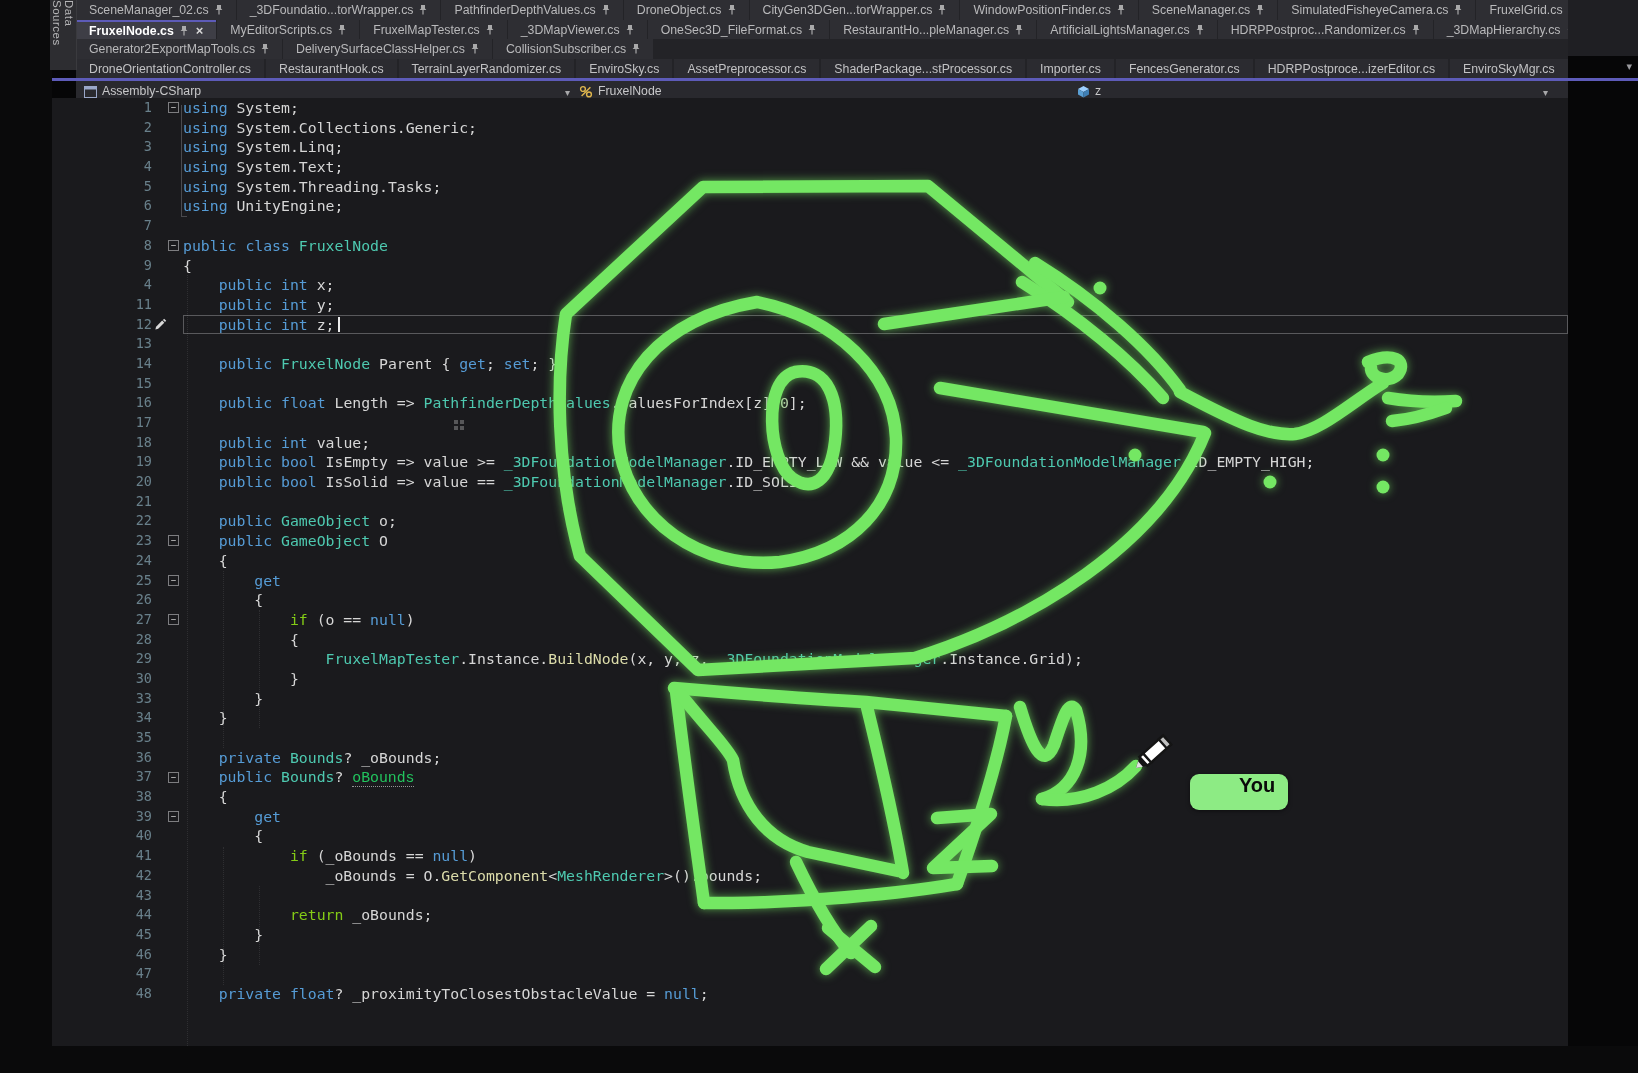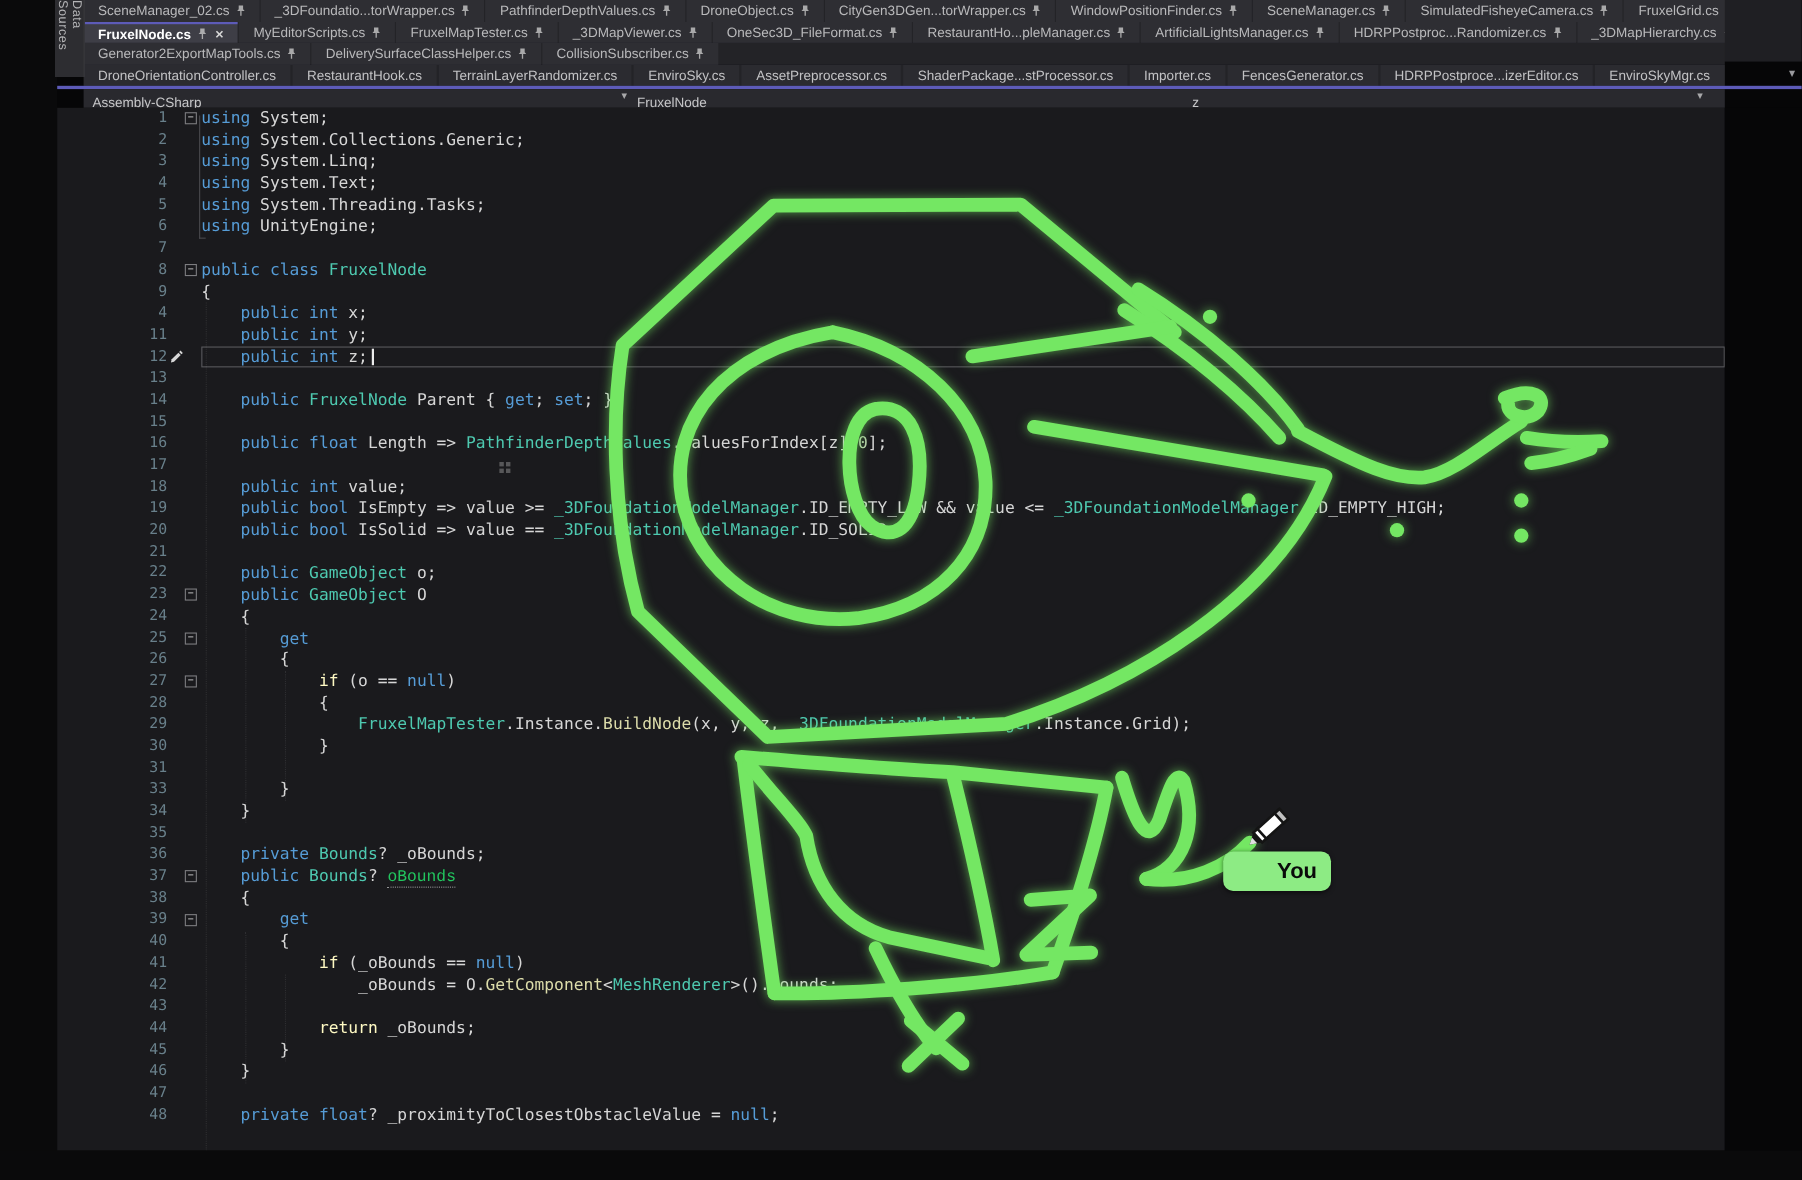--- a/index.html
+++ b/index.html
@@ -20,54 +20,54 @@
   .row-overflow{position:absolute;right:6px;top:60px;color:#9a9a9e;font-size:11px;}
   
   #side-strip{position:absolute;left:0;top:0;width:52px;height:1073px;background:#0a0a0b;}
   #side-tab{position:absolute;left:50px;top:0;width:26px;height:70px;background:#2d2d31;
             color:#b5b5b7;font-size:11.5px;writing-mode:vertical-rl;display:flex;align-items:center;
             justify-content:center;letter-spacing:.5px;border-right:1px solid #3a3a3e;}
   
   #accent-line{position:absolute;left:52px;top:78px;width:1586px;height:2.5px;background:var(--accent);}
   #breadcrumb{position:absolute;left:76px;top:80.5px;width:1492px;height:17.5px;background:#29292e;
               color:#c7c7c9;font-size:12.3px;}
-  #breadcrumb .bc{position:absolute;top:0;height:17.5px;display:flex;align-items:flex-end;gap:5px;flex-direction:column;}
+  #breadcrumb .bc{position:absolute;top:0;height:17.5px;display:flex;align-items:flex-end;gap:5px;}
   #bc-project{left:8px;} #bc-proj-arrow{left:489px;color:#a8a8aa;font-size:10px;}
   #bc-type{left:503px;} #bc-member{left:1001px;} #bc-right-arrow{left:1467px;color:#a8a8aa;font-size:10px;}
   
   #editor{position:absolute;left:52px;top:98px;width:1516px;height:948px;background:#1a1a1d;overflow:hidden;}
   #right-strip{position:absolute;left:1568px;top:98px;width:70px;height:975px;background:#060607;}
   #bottom-strip{position:absolute;left:0px;top:1046px;width:1638px;height:27px;background:#0a0a0b;}
   .line{display:flex;height:19.7px;line-height:19.7px;white-space:pre;position:relative;z-index:2;
         font-family:"DejaVu Sans Mono",monospace;font-size:14.8px;}
   .ln{flex:0 0 100px;text-align:right;color:#69808b;font-size:13.5px;}
   .pcell{flex:0 0 16px;display:flex;align-items:center;justify-content:center;}
   .fcell{flex:0 0 15px;display:flex;align-items:center;justify-content:flex-start;}
   .foldbox{width:11px;height:11px;border:1px solid #7d7d80;color:#cfcfcf;font-size:9px;line-height:9px;
            display:flex;align-items:center;justify-content:center;background:#1a1a1d;box-sizing:border-box;}
   .codecell{flex:1 1 auto;color:#d6d6d6;}
-  .tk-k{color:#569cd6;} .tk-c{color:#fef9c3;} .tk-t{color:#4ec9b0;} .tk-m{color:#dcdcaa;}
+  .tk-k{color:#569cd6;} .tk-c{color:#84cc16;} .tk-t{color:#4ec9b0;} .tk-m{color:#dcdcaa;}
   .tk-p{color:#d6d6d6;} .tk-n{color:#b5cea8;}
   .tk-u{color:#22c55e;border-bottom:1px dotted #949496;font-family:Liberation Mono, monospace;}
   #current-line{position:absolute;left:131px;right:0;top:216.7px;height:19.7px;
                 border:1px solid #59595c;box-sizing:border-box;z-index:1;}
   #caret{position:absolute;left:286px;top:219.4px;width:2px;height:15px;background:#ececec;z-index:3;}
   .guide{position:absolute;width:0;border-left:1px dotted rgba(255,255,255,0.09);z-index:1;}
   #using-bracket{position:absolute;left:129px;top:7px;width:5px;height:111px;
                  border-left:1px solid #4a4a4e;border-bottom:1px solid #4a4a4e;z-index:1;}
   #smudge{position:absolute;left:402px;top:322px;width:4px;height:4px;background:#8a8a8a;opacity:.55;
           box-shadow:6px 0 #8a8a8a,0 6px #8a8a8a,6px 6px #8a8a8a;z-index:2;}
   
   #anno{position:absolute;left:0;top:0;width:1638px;height:1073px;z-index:10;pointer-events:none;}
   #anno path{fill:none;stroke:var(--green);stroke-width:12.5;stroke-linecap:round;stroke-linejoin:round;}
   #anno circle{fill:var(--green);}
   #anno g{filter:drop-shadow(0 0 5px rgba(116,231,99,0.65));}
   #pencil-cursor{position:absolute;left:1126px;top:728px;z-index:12;pointer-events:none;}
   
-  #you-label{position:absolute;left:1112px;top:774px;height:36px;z-index:11;display:flex;align-items:center;
+  #you-label{position:absolute;left:1190px;top:774px;height:36px;z-index:11;display:flex;align-items:flex-start;
              border-radius:9px;background:var(--pill);box-shadow:0 1px 4px rgba(0,0,0,.5);overflow:hidden;}
   #you-avatar{width:36px;background:
       radial-gradient(circle at 45% 55%, #f0941e 0 4px, rgba(240,148,30,0) 5px),
       repeating-linear-gradient(93deg, rgba(42,58,48,.55) 0 2px, rgba(0,0,0,0) 2px 7px),
       linear-gradient(180deg,#8ea2b8 0%,#c9d5e3 38%,#edf1f6 75%,#d9e3ed 100%);
       background-size:100% 100%,100% 55%,100% 100%;background-repeat:no-repeat;}
   #you-text{display:flex;align-items:center;padding:0 13px;font-size:20px;font-weight:bold;color:#0a0a0a;}
 </style>
 </head>
 <body>
@@ -326,21 +326,20 @@
       <div class="line"><span class="ln">21</span><span class="pcell"></span><span class="fcell"></span><span class="codecell"></span></div>
       <div class="line"><span class="ln">22</span><span class="pcell"></span><span class="fcell"></span><span class="codecell"><span class="tk-p">    </span><span class="tk-k">public</span><span class="tk-p"> </span><span class="tk-t">GameObject</span><span class="tk-p"> o;</span></span></div>
       <div class="line"><span class="ln">23</span><span class="pcell"></span><span class="fcell"><span class="foldbox">−</span></span><span class="codecell"><span class="tk-p">    </span><span class="tk-k">public</span><span class="tk-p"> </span><span class="tk-t">GameObject</span><span class="tk-p"> O</span></span></div>
       <div class="line"><span class="ln">24</span><span class="pcell"></span><span class="fcell"></span><span class="codecell"><span class="tk-p">    {</span></span></div>
       <div class="line"><span class="ln">25</span><span class="pcell"></span><span class="fcell"><span class="foldbox">−</span></span><span class="codecell"><span class="tk-p">        </span><span class="tk-k">get</span></span></div>
       <div class="line"><span class="ln">26</span><span class="pcell"></span><span class="fcell"></span><span class="codecell"><span class="tk-p">        {</span></span></div>
       <div class="line"><span class="ln">27</span><span class="pcell"></span><span class="fcell"><span class="foldbox">−</span></span><span class="codecell"><span class="tk-p">            </span><span class="tk-c">if</span><span class="tk-p"> (o == </span><span class="tk-k">null</span><span class="tk-p">)</span></span></div>
       <div class="line"><span class="ln">28</span><span class="pcell"></span><span class="fcell"></span><span class="codecell"><span class="tk-p">            {</span></span></div>
       <div class="line"><span class="ln">29</span><span class="pcell"></span><span class="fcell"></span><span class="codecell"><span class="tk-p">                </span><span class="tk-t">FruxelMapTester</span><span class="tk-p">.Instance.</span><span class="tk-m">BuildNode</span><span class="tk-p">(x, y, z, </span><span class="tk-t">_3DFoundationModelManager</span><span class="tk-p">.Instance.Grid);</span></span></div>
       <div class="line"><span class="ln">30</span><span class="pcell"></span><span class="fcell"></span><span class="codecell"><span class="tk-p">            }</span></span></div>
-      <div class="line"><span class="ln">31</span><span class="pcell"></span><span class="fcell"></span><span class="codecell"></span></div>
       <div class="line"><span class="ln">33</span><span class="pcell"></span><span class="fcell"></span><span class="codecell"><span class="tk-p">        }</span></span></div>
       <div class="line"><span class="ln">34</span><span class="pcell"></span><span class="fcell"></span><span class="codecell"><span class="tk-p">    }</span></span></div>
       <div class="line"><span class="ln">35</span><span class="pcell"></span><span class="fcell"></span><span class="codecell"></span></div>
       <div class="line"><span class="ln">36</span><span class="pcell"></span><span class="fcell"></span><span class="codecell"><span class="tk-p">    </span><span class="tk-k">private</span><span class="tk-p"> </span><span class="tk-t">Bounds</span><span class="tk-p">? _oBounds;</span></span></div>
       <div class="line"><span class="ln">37</span><span class="pcell"></span><span class="fcell"><span class="foldbox">−</span></span><span class="codecell"><span class="tk-p">    </span><span class="tk-k">public</span><span class="tk-p"> </span><span class="tk-t">Bounds</span><span class="tk-p">? </span><span class="tk-u">oBounds</span></span></div>
       <div class="line"><span class="ln">38</span><span class="pcell"></span><span class="fcell"></span><span class="codecell"><span class="tk-p">    {</span></span></div>
       <div class="line"><span class="ln">39</span><span class="pcell"></span><span class="fcell"><span class="foldbox">−</span></span><span class="codecell"><span class="tk-p">        </span><span class="tk-k">get</span></span></div>
       <div class="line"><span class="ln">40</span><span class="pcell"></span><span class="fcell"></span><span class="codecell"><span class="tk-p">        {</span></span></div>
       <div class="line"><span class="ln">41</span><span class="pcell"></span><span class="fcell"></span><span class="codecell"><span class="tk-p">            </span><span class="tk-c">if</span><span class="tk-p"> (_oBounds == </span><span class="tk-k">null</span><span class="tk-p">)</span></span></div>
       <div class="line"><span class="ln">42</span><span class="pcell"></span><span class="fcell"></span><span class="codecell"><span class="tk-p">                _oBounds = O.</span><span class="tk-m">GetComponent</span><span class="tk-p">&lt;</span><span class="tk-t">MeshRenderer</span><span class="tk-p">&gt;().bounds;</span></span></div>

